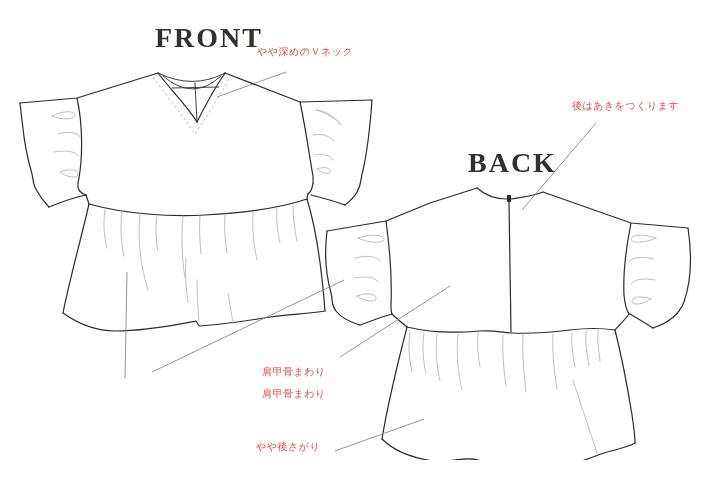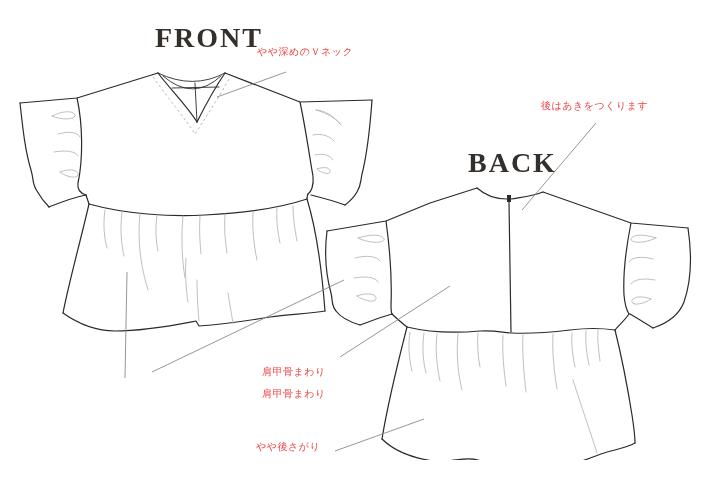--- a/index.html
+++ b/index.html
@@ -23,21 +23,21 @@
   #front-heading{left:155px;top:22px;}
   #back-heading{left:468px;top:147px;}
   .note{
     position:absolute;
     font-size:10px;
     letter-spacing:0.5px;
     color:#ef4444;
     white-space:nowrap;
   }
   #note-vneck{left:257px;top:45px;}
-  #note-backopening{left:541px;top:99px;}
+  #note-backopening{left:572px;top:99px;}
   #note-gathers{left:86px;top:384px;}
   #note-shoulderblade{left:262px;top:361px;width:92px;line-height:22px;white-space:normal;}
   #note-backhem{left:256px;top:440px;}
   
   .o{stroke:#2b2b2b;stroke-width:1.2;fill:none;stroke-linecap:round;stroke-linejoin:round;}
   .d{stroke:#2b2b2b;stroke-width:0.9;fill:none;stroke-linecap:round;}
   .st{stroke:#b0b0b0;stroke-width:0.9;fill:none;stroke-dasharray:2.5 2.6;}
   .g{stroke:#b8b8b8;stroke-width:0.9;fill:none;stroke-linecap:round;}
   .ld{stroke:#8a8a8a;stroke-width:0.9;fill:none;}
 </style>

